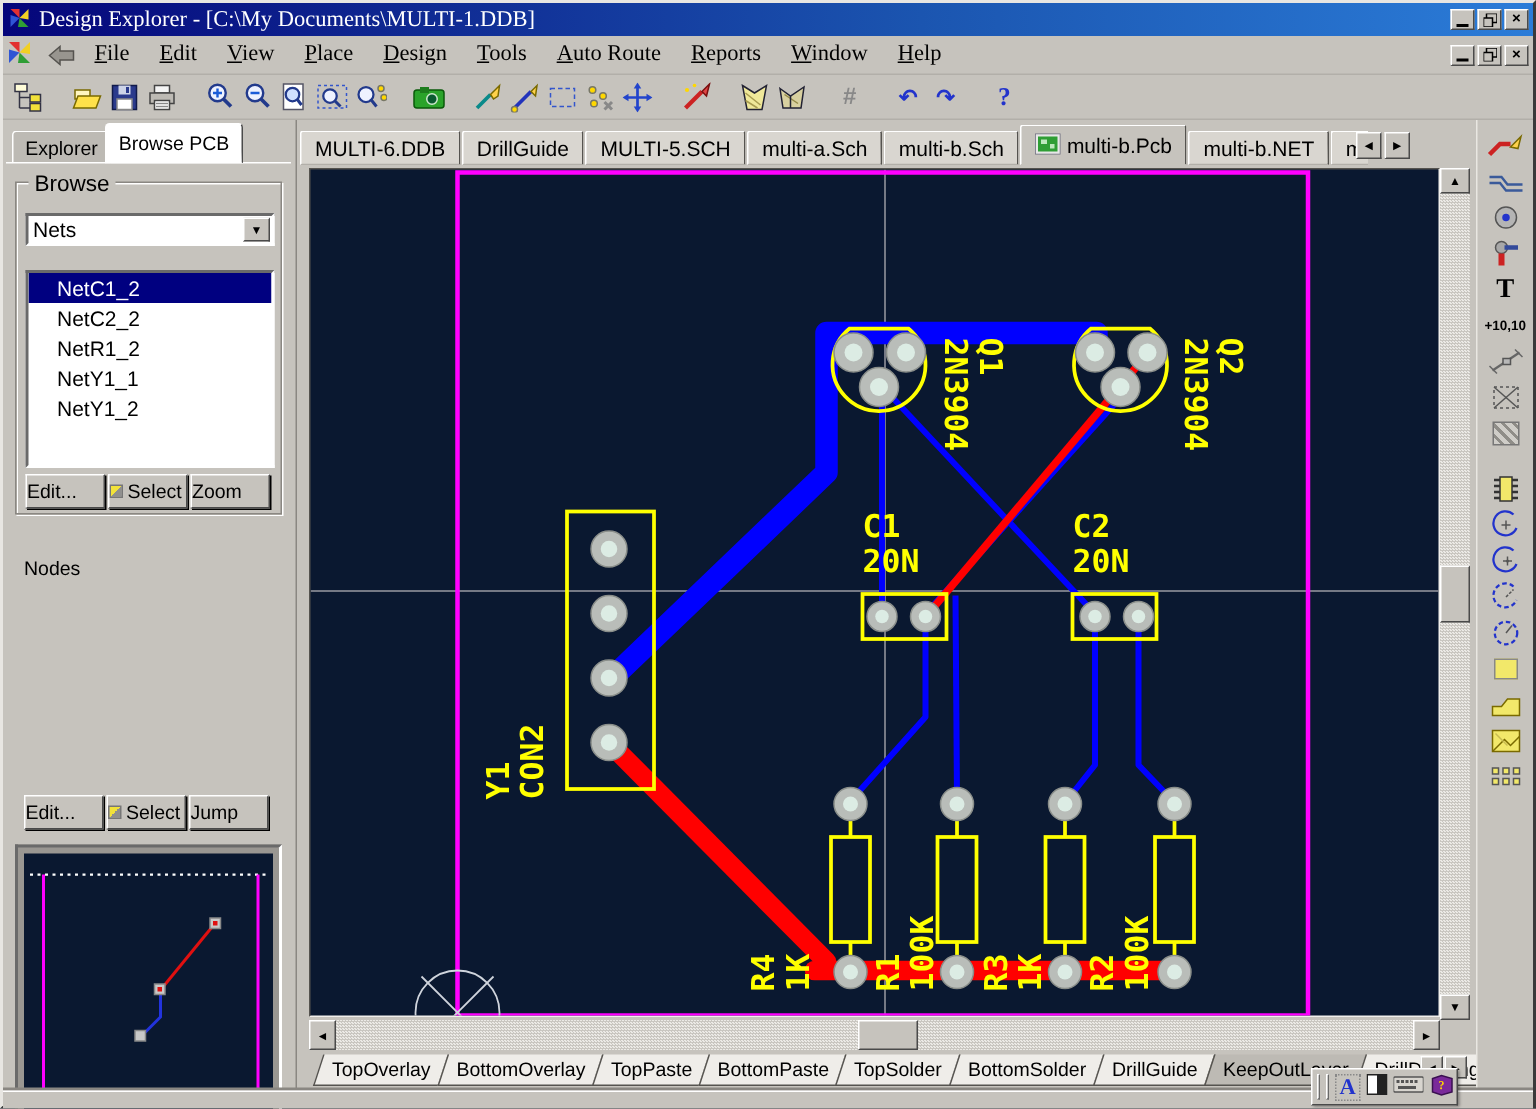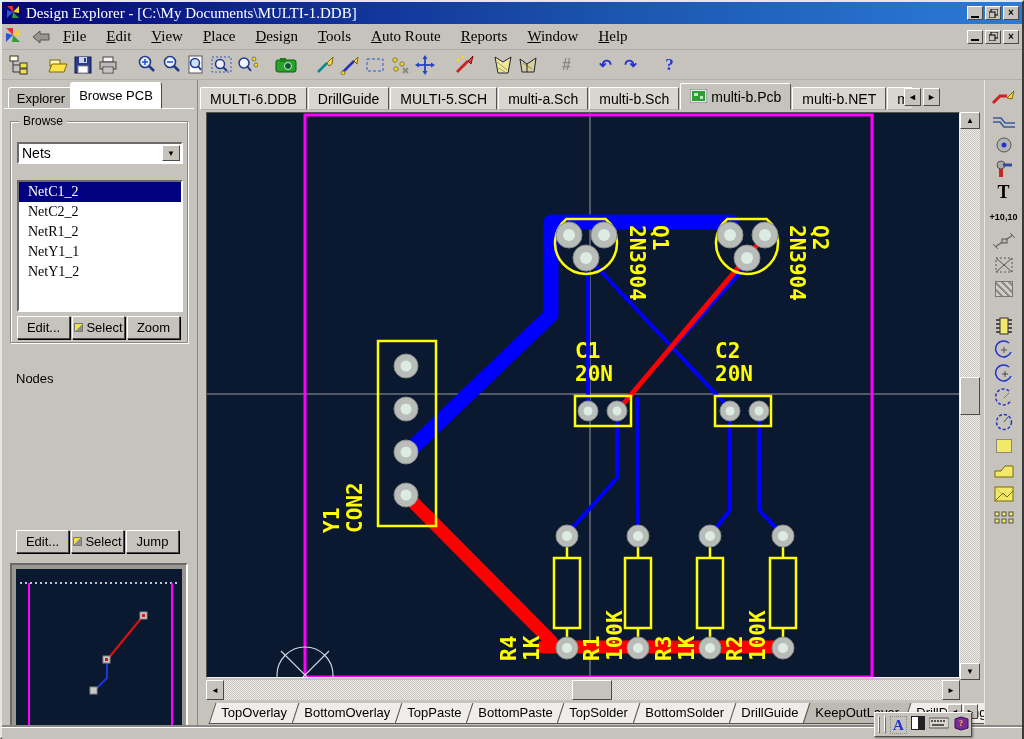--- a/index.html
+++ b/index.html
@@ -46,32 +46,32 @@
 
   
   .panel-tabs { position:absolute; left:4px; top:2px; height:27px; }
   .ptab { position:absolute; background:#ffffff; border:1px solid; border-color:#fff #4a4a4a transparent #fff;
     border-radius:3px 3px 0 0; font-size:13px; text-align:center; }
   .ptab.inactive { left:2px; top:5px; width:66px; height:22px; padding-top:3px; background:#bdbab4; }
   .ptab.active { left:64px; top:0px; width:92px; height:27px; padding-top:5px; z-index:2; }
   .panel-body { position:absolute; left:2px; top:28px; width:190px; height:617px; border-top:1px solid #fff; }
   .groupbox { position:absolute; left:6px; top:12px; width:178px; height:222px;
     border:1px solid #8a8782; box-shadow:1px 1px 0 #fff, inset 1px 1px 0 #fff; }
-  .groupbox .glabel { position:absolute; left:8px; top:-8px; background:#c6c3bd; padding:0 4px; font-size:12px; }
+  .groupbox .glabel { position:absolute; left:8px; top:-8px; background:#c6c3bd; padding:0 4px; font-size:15px; }
   .combo { position:absolute; left:6px; top:20px; width:166px; height:22px; background:#fff;
     border:2px solid; border-color:#6a6a6a #fff #fff #6a6a6a; display:flex; align-items:center; }
   .combo .val { flex:1; padding-left:3px; font-size:14px; }
   .combo .drop { width:18px; height:16px; margin-right:1px; background:#c6c3bd;
     border:1px solid; border-color:#fff #4a4a4a #4a4a4a #fff; font-size:8px; text-align:center; line-height:15px; }
   .listbox { position:absolute; background:#fff; border:2px solid; border-color:#6a6a6a #fff #fff #6a6a6a;
     font-size:14px; overflow:hidden; }
-  .lrow { height:20px; line-height:20px; padding-left:9px; color:#000; white-space:nowrap;font-family:Liberation Serif, serif; }
+  .lrow { height:20px; line-height:20px; padding-left:19px; color:#000; white-space:nowrap; }
   .lrow.sel { background:#000080; color:#fff; }
   .pbtn { position:absolute; height:23px; background:#c6c3bd; border:1px solid; border-color:#fff #4a4a4a #4a4a4a #fff;
-    box-shadow:1px 1px 0 #000; font-size:13px; display:flex; align-items:center; justify-content:center;
+    box-shadow:1px 1px 0 #000; font-size:13px; display:flex; align-items:center; 
     overflow:hidden; white-space:nowrap; }
   .pbtn .mini-ico { width:9px; height:9px; margin-right:3px; flex:0 0 auto;
     background:linear-gradient(135deg,#f2e23a 50%,#8f8f8f 50%); border:1px solid #777; }
   .nodes-label { position:absolute; left:12px; top:262px; font-size:13px; }
   .preview { position:absolute; left:6px; top:454px; width:178px; height:194px;
     border:2px solid; border-color:#6a6a6a #fff #fff #6a6a6a; background:#9a9792; padding:4px; }
   .preview-inner { width:166px; height:182px; background:#0a1830; position:relative; }
 
   
   .doc-strip { position:absolute; left:0; top:0; width:786px; height:30px; overflow:hidden; }

